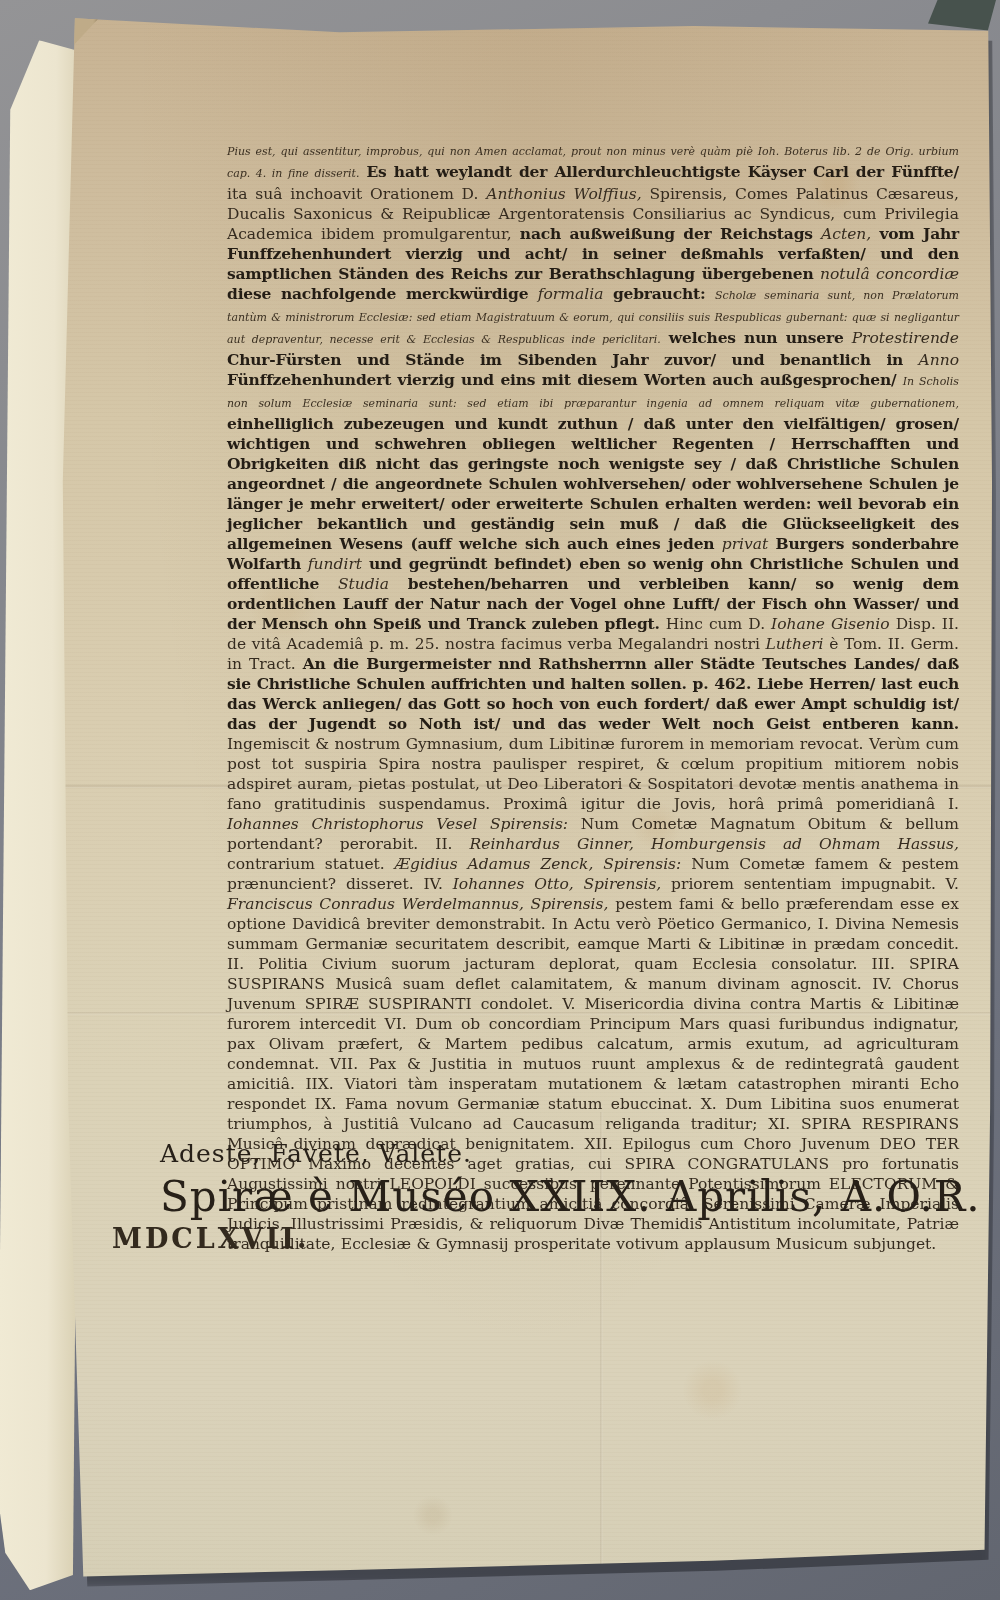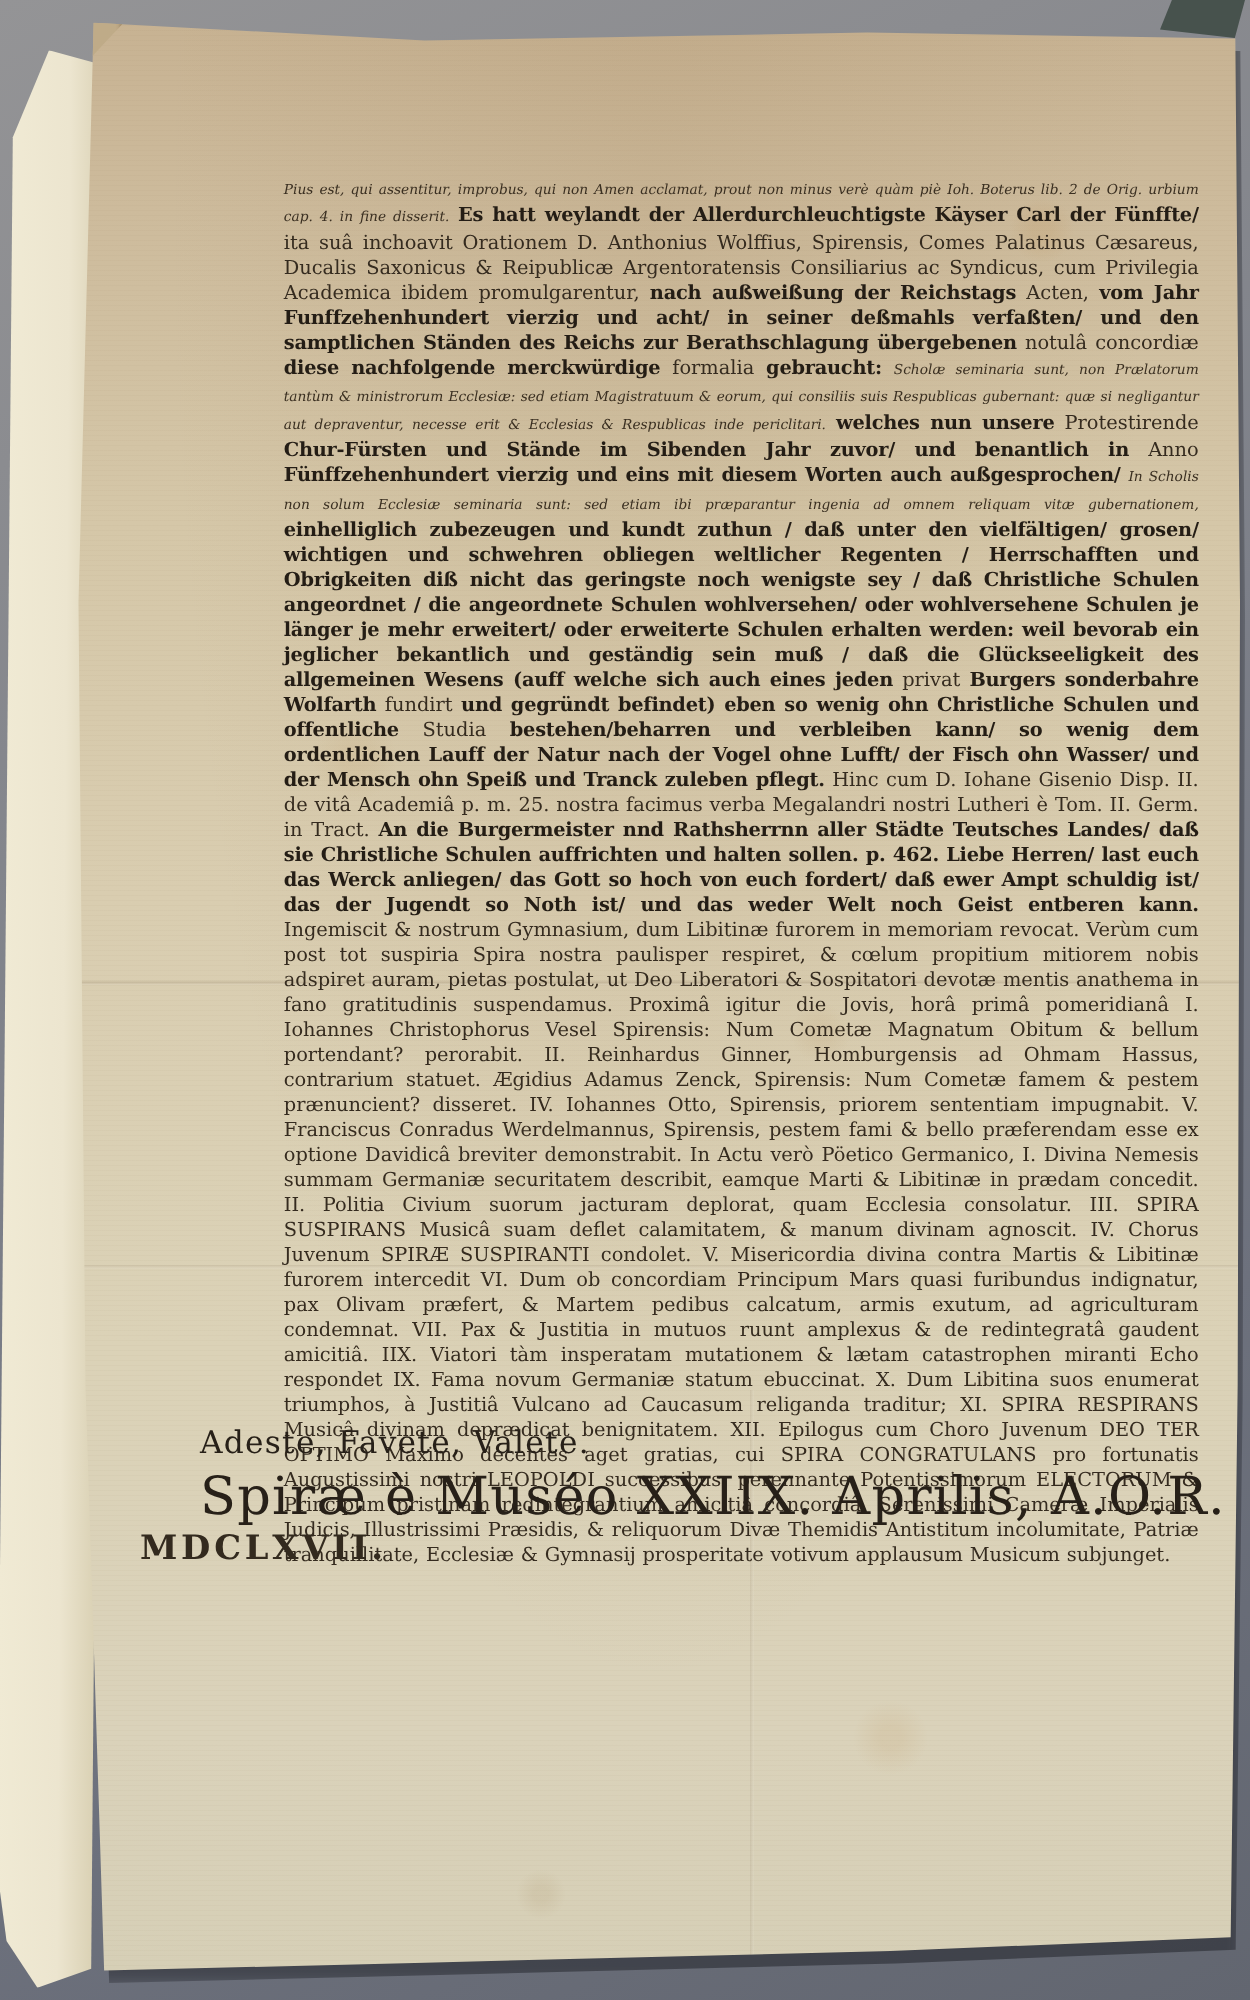--- a/index.html
+++ b/index.html
@@ -49,21 +49,21 @@
     background:#47524d;clip-path:polygon(14% 0,100% 0,88% 80%,0 62%);
   }
   .text-block{
     position:absolute;left:167px;top:128px;width:732px;
     text-align:justify;color:#31281d;
     font-size:15.5px;line-height:20px;
     word-spacing:0.5px;
   }
   .seg-fraktur{font-weight:700;color:#241d15;letter-spacing:-0.2px;}
   .seg-roman{font-weight:400;color:#352b1f;margin-top:18px;}
-  .seg-italic{color:#352b1f;}
+  .seg-italic{font-style:italic;color:#352b1f;}
   .seg-small-italic{font-style:italic;font-size:11px;color:#3a2f21;}
   .closing{
     position:absolute;left:100px;top:1127px;width:760px;text-align:left;color:#272018;
   }
   .salutation{font-size:25px;letter-spacing:1px;}
   .dateline{font-size:42px;letter-spacing:1px;margin-top:4px;white-space:nowrap;}
   .year{font-size:27px;letter-spacing:3px;margin-top:2px;transform:translateX(-48px);color:#332a1e;font-weight:bold;}
 </style>
 </head>
 <body>

